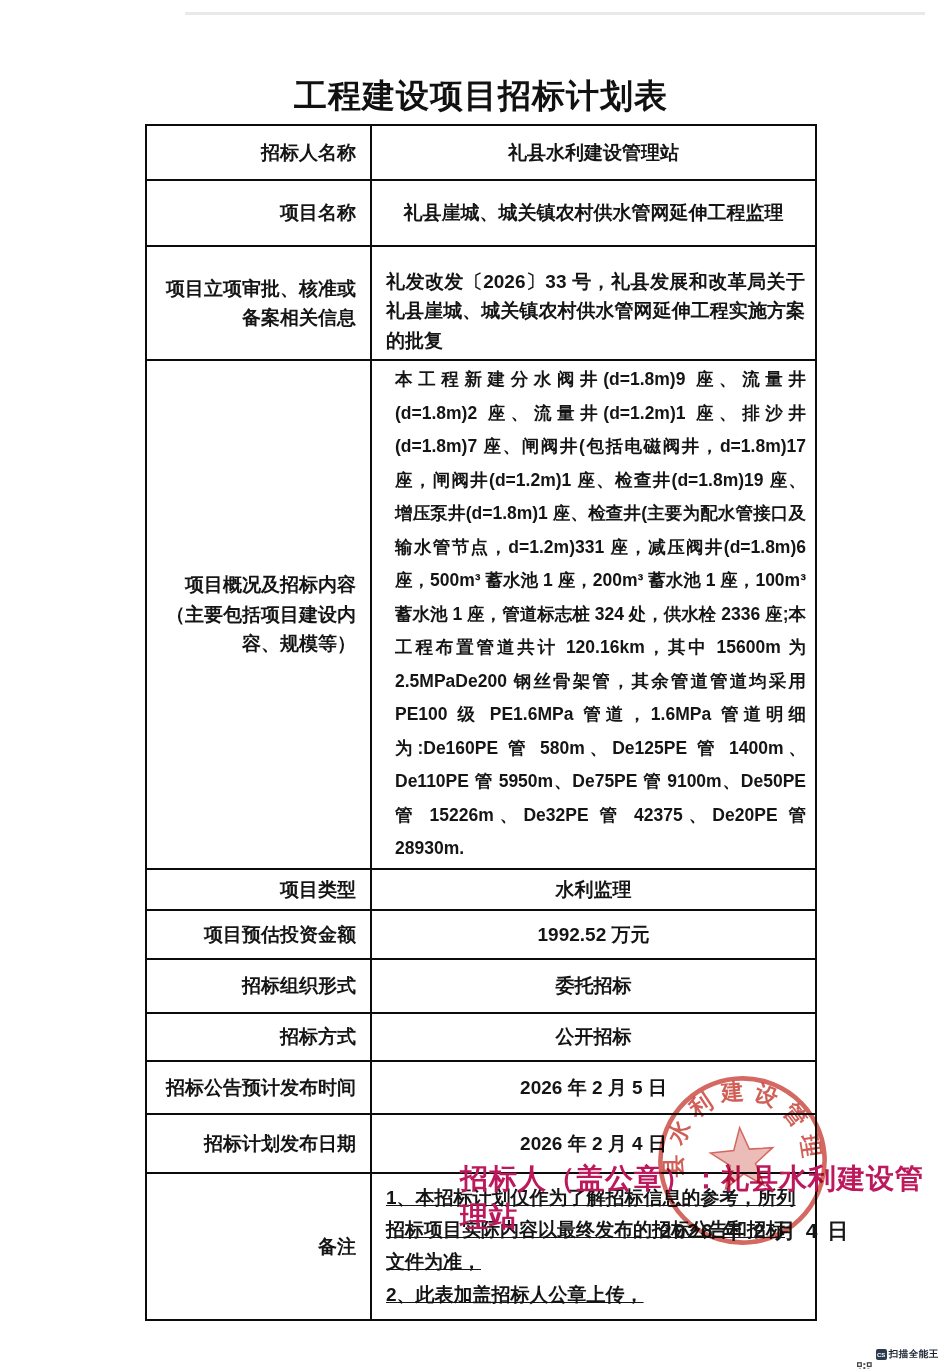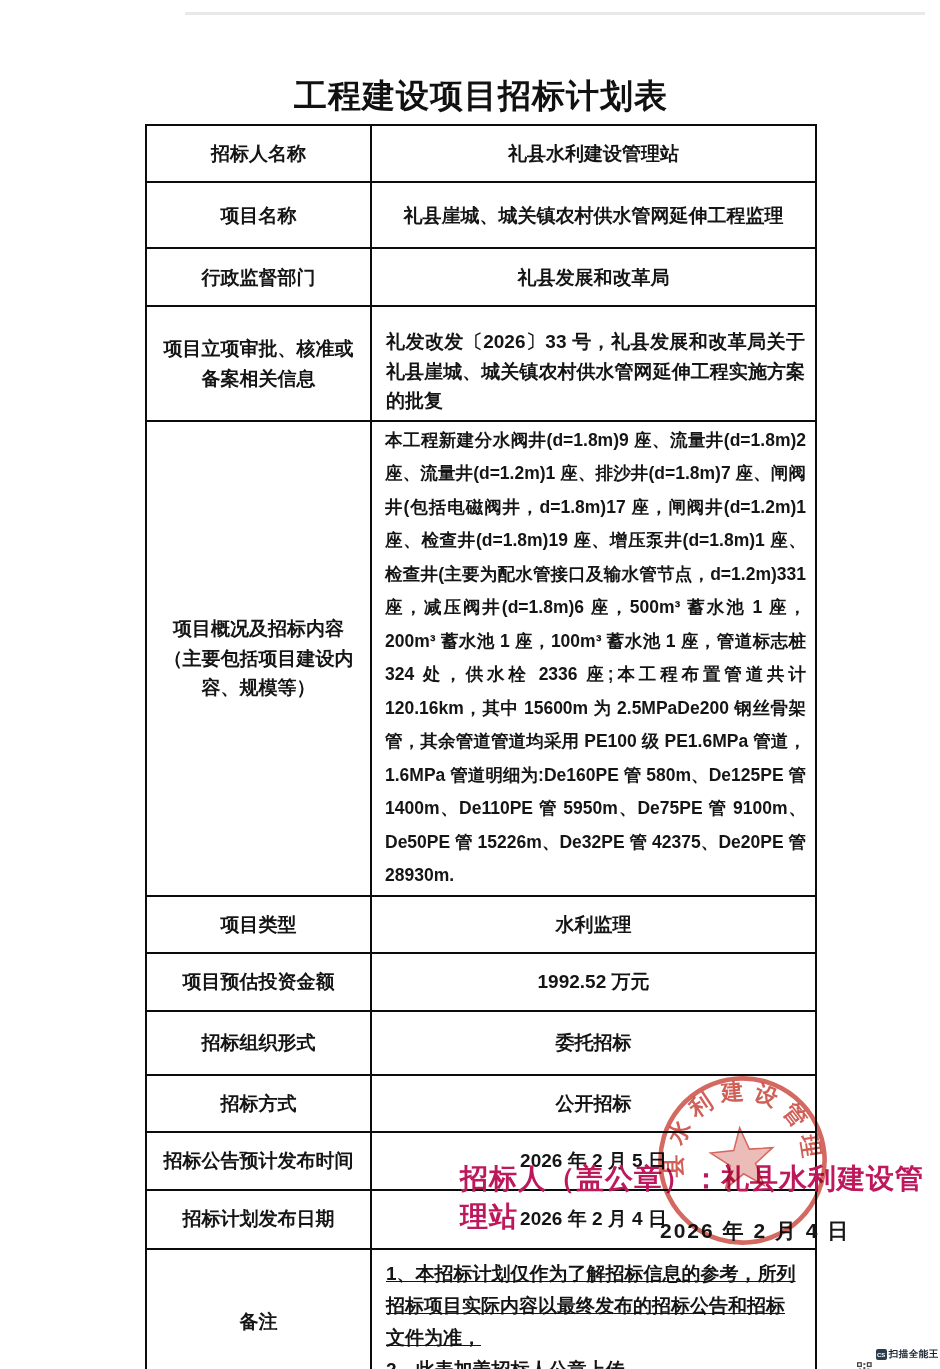--- a/index.html
+++ b/index.html
@@ -36,50 +36,50 @@
     border: 2.5px solid #0c0c0c;
   }
   table.form td {
     border: 2px solid #0c0c0c;
     vertical-align: middle;
     font-size: 19px;
     font-weight: 700;
     line-height: 1.55;
     overflow: hidden;
   }
-  td.lbl { text-align: center; padding: 13px 14px; }
+  td.lbl { text-align: right; padding: 2px 14px; }
   td.val { text-align: center; padding: 2px 12px; }
   td.val.just {
     text-align: justify;
     text-align-last: left;
     padding: 20px 10px 4px 14px;
   }
   td.val.desc {
     text-align: justify;
     text-align-last: left;
     font-size: 17.5px;
     line-height: 33.5px;
-    padding: 2px 9px 2px 13px;
+    padding: 2px 9px 2px 23px;
   }
   td.val.notes {
     text-align: left;
     white-space: pre-line;
     line-height: 1.7;
     padding: 8px 12px 8px 14px;
     vertical-align: top;
     text-decoration: underline;
   }
   tr.r0  { height: 55px; }
   tr.r1  { height: 66px; }
   tr.r2  { height: 58px; }
   tr.r3  { height: 78px; }
   tr.r4  { height: 303px; }
   tr.r5  { height: 41px; }
   tr.r6  { height: 49px; }
-  tr.r7  { height: 64px; font-family: Liberation Serif, serif; }
+  tr.r7  { height: 54px; font-family: Liberation Serif, serif; }
   tr.r8  { height: 48px; }
   tr.r9  { height: 53px; }
   tr.r10 { height: 59px; }
   tr.r11 { height: 116px; }
   .sig-line {
     position: absolute;
     top: 1148px; left: 460px;
     font-size: 28px; font-weight: 700; letter-spacing: 1px;
     color: #be185d;
   }
@@ -130,24 +130,20 @@
         <col>
       </colgroup>
     <tbody>
       <tr class="r0">
         <td class="lbl">招标人名称</td>
         <td class="val">礼县水利建设管理站</td>
       </tr>
       <tr class="r1">
         <td class="lbl">项目名称</td>
         <td class="val">礼县崖城、城关镇农村供水管网延伸工程监理</td>
-      </tr>
-      <tr class="r2">
-        <td class="lbl">行政监督部门</td>
-        <td class="val">礼县发展和改革局</td>
       </tr>
       <tr class="r3">
         <td class="lbl">项目立项审批、核准或备案相关信息</td>
         <td class="val just">礼发改发〔2026〕33 号，礼县发展和改革局关于礼县崖城、城关镇农村供水管网延伸工程实施方案的批复</td>
       </tr>
       <tr class="r4">
         <td class="lbl">项目概况及招标内容（主要包括项目建设内容、规模等）</td>
         <td class="val desc">本工程新建分水阀井(d=1.8m)9 座、流量井(d=1.8m)2 座、流量井(d=1.2m)1 座、排沙井(d=1.8m)7 座、闸阀井(包括电磁阀井，d=1.8m)17 座，闸阀井(d=1.2m)1 座、检查井(d=1.8m)19 座、增压泵井(d=1.8m)1 座、检查井(主要为配水管接口及输水管节点，d=1.2m)331 座，减压阀井(d=1.8m)6 座，500m³ 蓄水池 1 座，200m³ 蓄水池 1 座，100m³ 蓄水池 1 座，管道标志桩 324 处，供水栓 2336 座;本工程布置管道共计 120.16km，其中 15600m 为 2.5MPaDe200 钢丝骨架管，其余管道管道均采用 PE100 级 PE1.6MPa 管道，1.6MPa 管道明细为:De160PE 管 580m、De125PE 管 1400m、De110PE 管 5950m、De75PE 管 9100m、De50PE 管 15226m、De32PE 管 42375、De20PE 管 28930m.</td>
       </tr>
       <tr class="r5">

